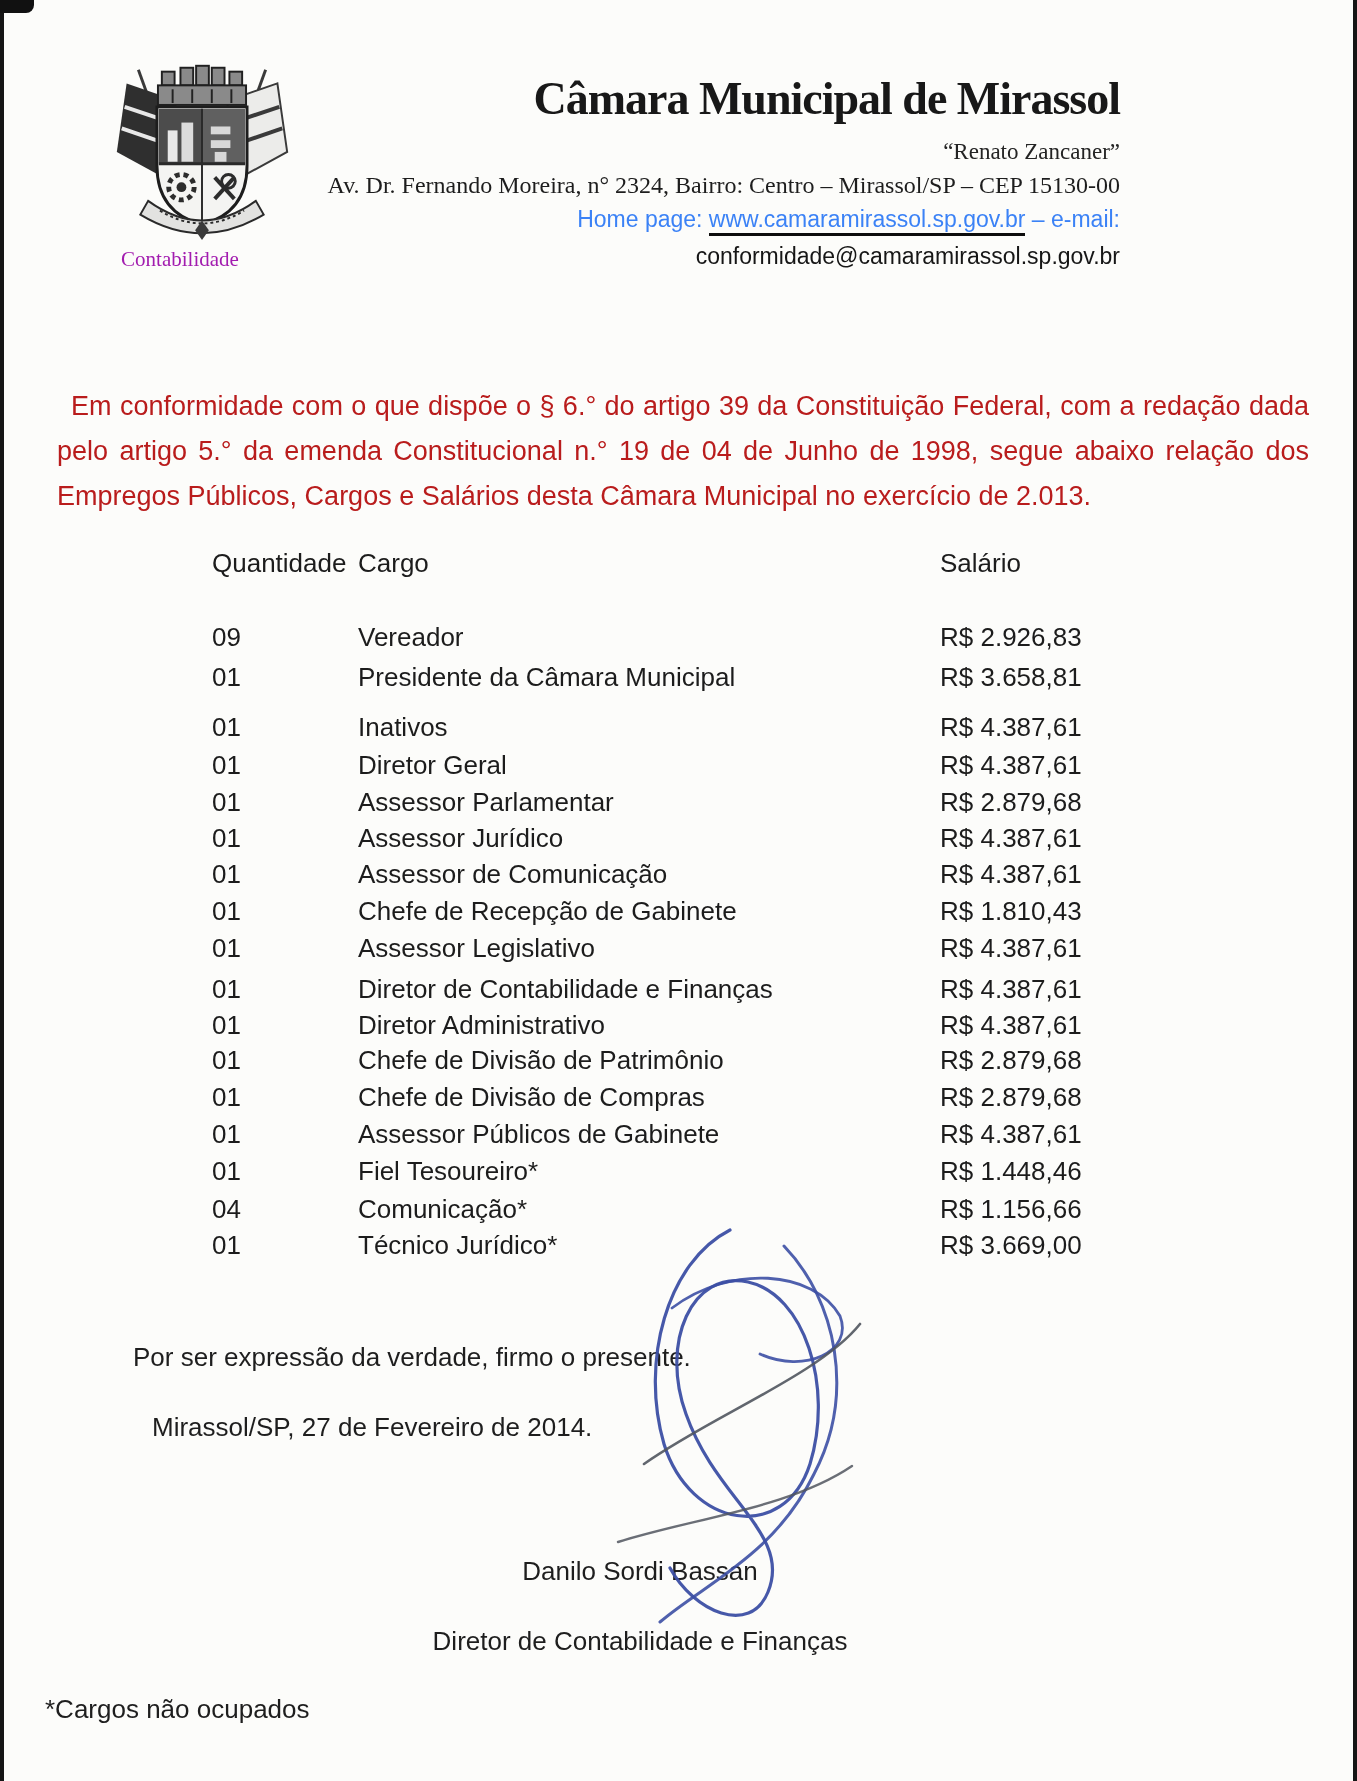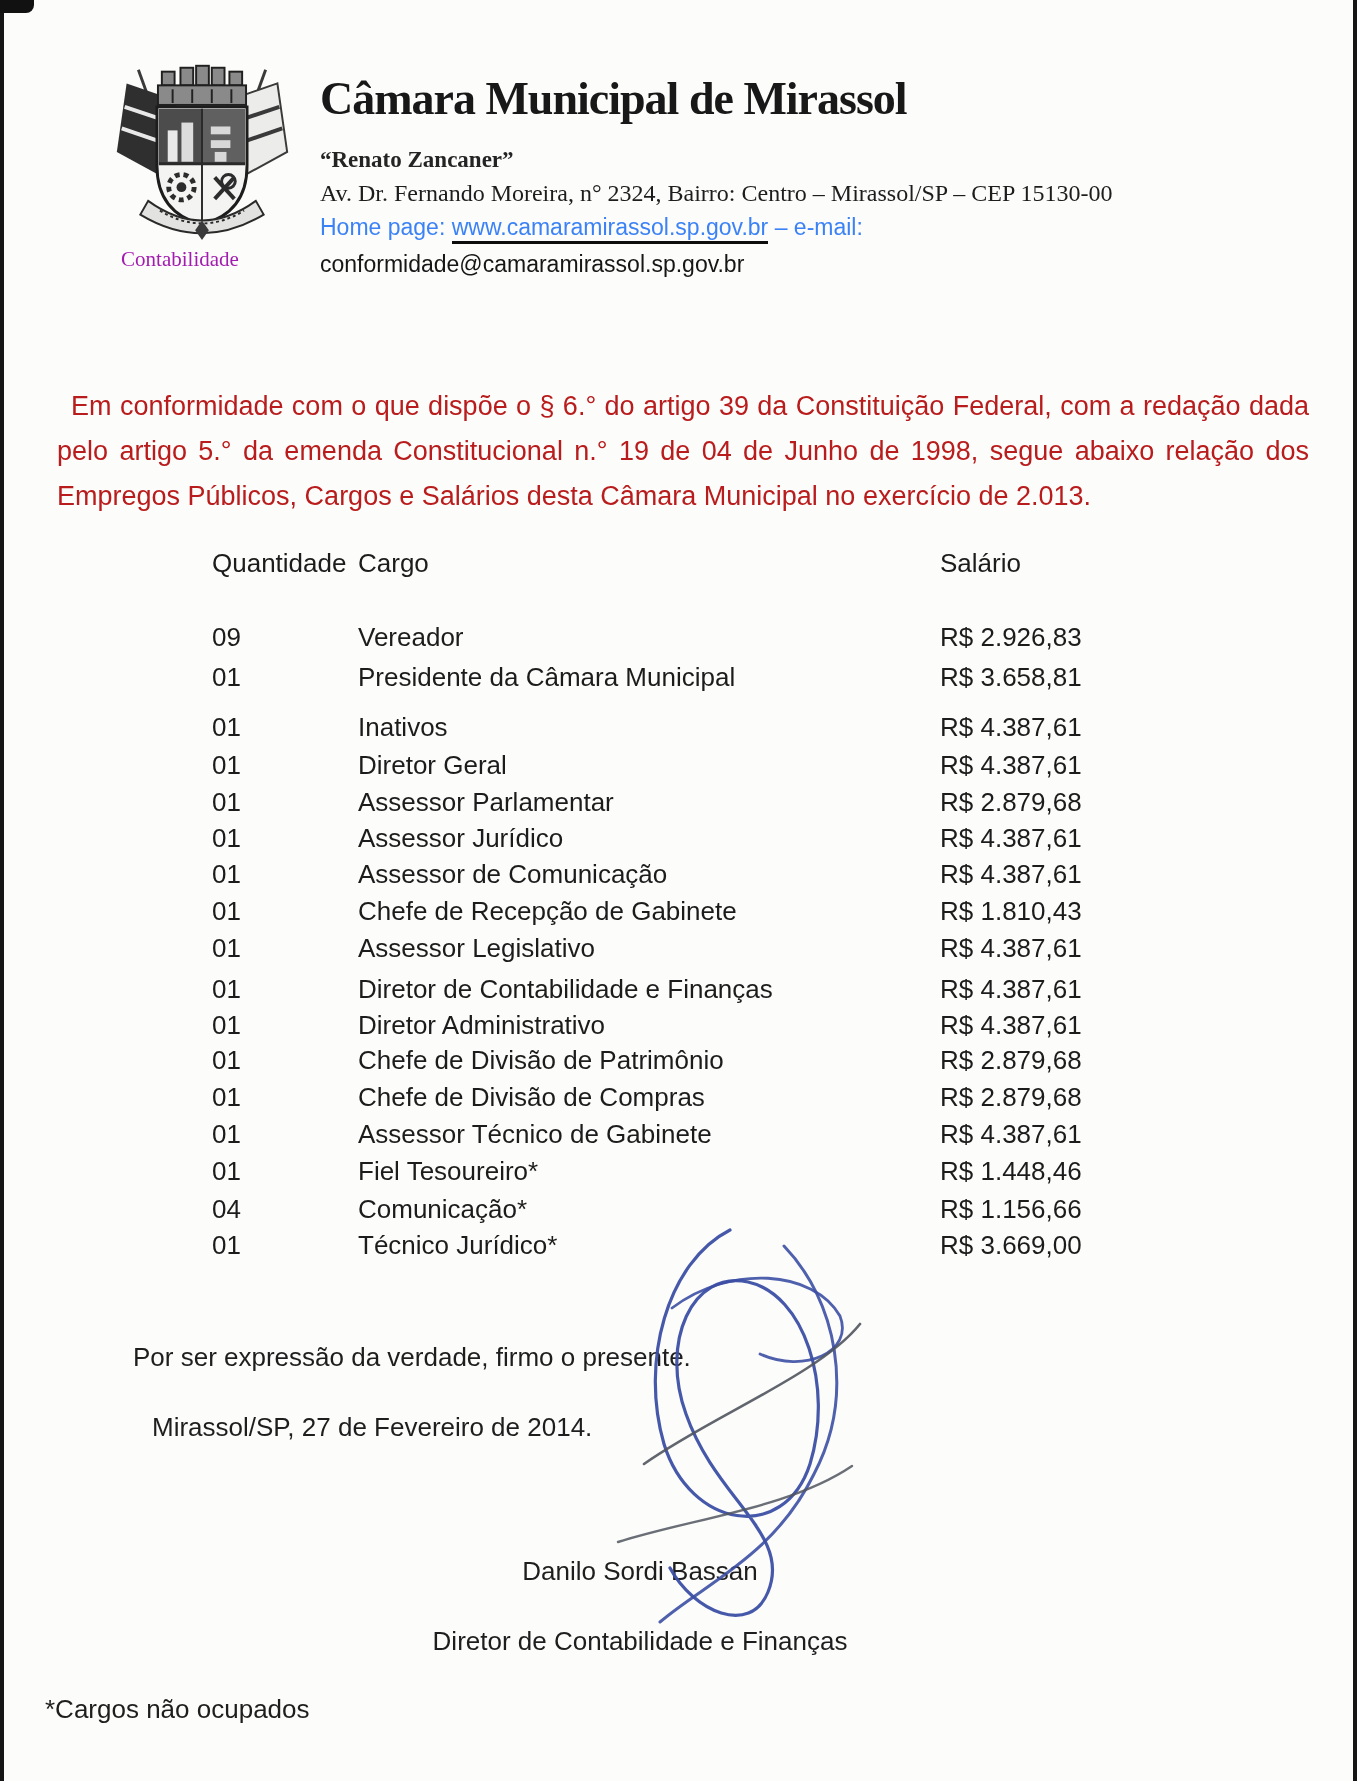--- a/index.html
+++ b/index.html
@@ -15,24 +15,24 @@
   }
   
   .edge-left{position:absolute;left:0;top:0;width:4px;height:100%;background:#151515;}
   .edge-right{position:absolute;right:0;top:0;width:4px;height:100%;background:#151515;}
   .corner-blob{position:absolute;left:0;top:0;width:34px;height:13px;background:#111;border-bottom-right-radius:8px;}
 
   
   .logo{position:absolute;left:96px;top:56px;width:212px;height:186px;}
   .logo-caption{position:absolute;left:80px;top:247px;width:200px;text-align:center;
     font-family:Liberation Serif, serif;font-size:21px;color:#a21caf;}
-  .head-block{position:absolute;left:320px;top:74px;width:800px;text-align:left;}
+  .head-block{position:absolute;left:320px;top:74px;width:800px;text-align:right;}
   .org-name{font-family:"Liberation Serif", serif;font-weight:bold;font-size:46px;
     letter-spacing:-1px;color:#181818;line-height:1.1;}
-  .nickname{font-family:"Liberation Serif", serif;font-size:23px;margin-top:22px;color:#242424;font-weight:bold;}
+  .nickname{font-family:"Liberation Serif", serif;font-size:23px;margin-top:14px;color:#242424;}
   .address{font-family:"Liberation Serif", serif;font-size:24px;margin-top:7px;color:#1d1d1d;white-space:nowrap;}
   .homepage{font-size:23px;margin-top:7px;color:#3b82f6;}
   .homepage .url{border-bottom:3px solid #0d0d0d;padding-bottom:1px;}
   .email{font-size:23px;margin-top:10px;color:#161616;}
 
   
   .intro{position:absolute;left:57px;top:384px;width:1252px;
     font-size:27px;line-height:45px;text-align:justify;text-indent:14px;color:#b91c1c;}
 
   
@@ -192,21 +192,21 @@
       <span class="c-cargo">Chefe de Divisão de Patrimônio</span>
       <span class="c-sal">R$ 2.879,68</span>
     </div>
       <div class="t-row" style="top: 1082px;">
       <span class="c-qty">01</span>
       <span class="c-cargo">Chefe de Divisão de Compras</span>
       <span class="c-sal">R$ 2.879,68</span>
     </div>
       <div class="t-row" style="top: 1119px;">
       <span class="c-qty">01</span>
-      <span class="c-cargo">Assessor Técnico de Gabinete</span>
+      <span class="c-cargo">Assessor Públicos de Gabinete</span>
       <span class="c-sal">R$ 4.387,61</span>
     </div>
       <div class="t-row" style="top: 1156px;">
       <span class="c-qty">01</span>
       <span class="c-cargo">Fiel Tesoureiro*</span>
       <span class="c-sal">R$ 1.448,46</span>
     </div>
       <div class="t-row" style="top: 1194px;">
       <span class="c-qty">04</span>
       <span class="c-cargo">Comunicação*</span>

